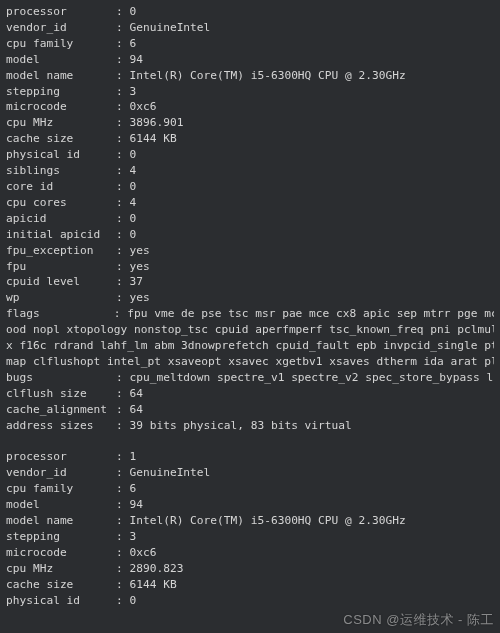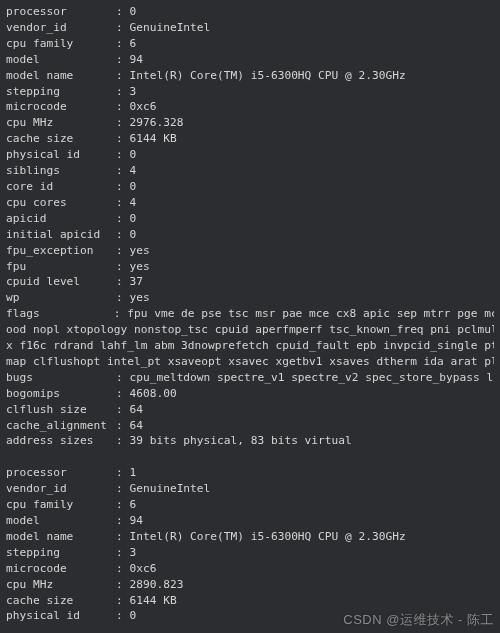--- a/index.html
+++ b/index.html
@@ -40,38 +40,37 @@
 
 <div>
 
 <div class="line"><span class="k">processor</span>: <span>0</span></div>
 <div class="line"><span class="k">vendor_id</span>: <span>GenuineIntel</span></div>
 <div class="line"><span class="k">cpu family</span>: <span>6</span></div>
 <div class="line"><span class="k">model</span>: <span>94</span></div>
 <div class="line"><span class="k">model name</span>: <span>Intel(R) Core(TM) i5-6300HQ CPU @ 2.30GHz</span></div>
 <div class="line"><span class="k">stepping</span>: <span>3</span></div>
 <div class="line"><span class="k">microcode</span>: <span>0xc6</span></div>
-<div class="line"><span class="k">cpu MHz</span>: <span>2976.328</span></div>
+<div class="line"><span class="k">cpu MHz</span>: <span>3896.901</span></div>
 <div class="line"><span class="k">cache size</span>: <span>6144 KB</span></div>
 <div class="line"><span class="k">physical id</span>: <span>0</span></div>
 <div class="line"><span class="k">siblings</span>: <span>4</span></div>
 <div class="line"><span class="k">core id</span>: <span>0</span></div>
 <div class="line"><span class="k">cpu cores</span>: <span>4</span></div>
 <div class="line"><span class="k">apicid</span>: <span>0</span></div>
 <div class="line"><span class="k">initial apicid</span>: <span>0</span></div>
 <div class="line"><span class="k">fpu_exception</span>: <span>yes</span></div>
 <div class="line"><span class="k">fpu</span>: <span>yes</span></div>
 <div class="line"><span class="k">cpuid level</span>: <span>37</span></div>
 <div class="line"><span class="k">wp</span>: <span>yes</span></div>
 <div class="line">flags           : fpu vme de pse tsc msr pae mce cx8 apic sep mtrr pge mca cmo</div>
 <div class="line">ood nopl xtopology nonstop_tsc cpuid aperfmperf tsc_known_freq pni pclmulqdq d</div>
 <div class="line">x f16c rdrand lahf_lm abm 3dnowprefetch cpuid_fault epb invpcid_single pti ssb</div>
 <div class="line">map clflushopt intel_pt xsaveopt xsavec xgetbv1 xsaves dtherm ida arat pln pts</div>
 <div class="line"><span class="k">bugs</span>: <span>cpu_meltdown spectre_v1 spectre_v2 spec_store_bypass l1tf</span></div>
-<div class="line"><span class="k">bogomips</span>: <span>4608.00</span></div>
 <div class="line"><span class="k">clflush size</span>: <span>64</span></div>
 <div class="line"><span class="k">cache_alignment</span>: <span>64</span></div>
 <div class="line"><span class="k">address sizes</span>: <span>39 bits physical, 83 bits virtual</span></div>
 <div class="line">&nbsp;</div>
 <div class="line"><span class="k">processor</span>: <span>1</span></div>
 <div class="line"><span class="k">vendor_id</span>: <span>GenuineIntel</span></div>
 <div class="line"><span class="k">cpu family</span>: <span>6</span></div>
 <div class="line"><span class="k">model</span>: <span>94</span></div>
 <div class="line"><span class="k">model name</span>: <span>Intel(R) Core(TM) i5-6300HQ CPU @ 2.30GHz</span></div>
 <div class="line"><span class="k">stepping</span>: <span>3</span></div>

